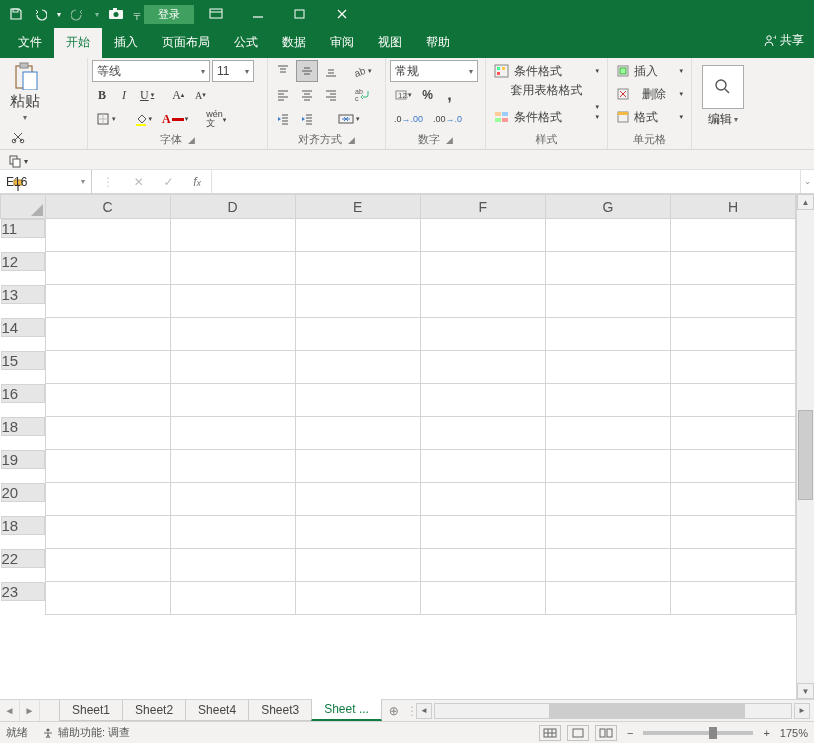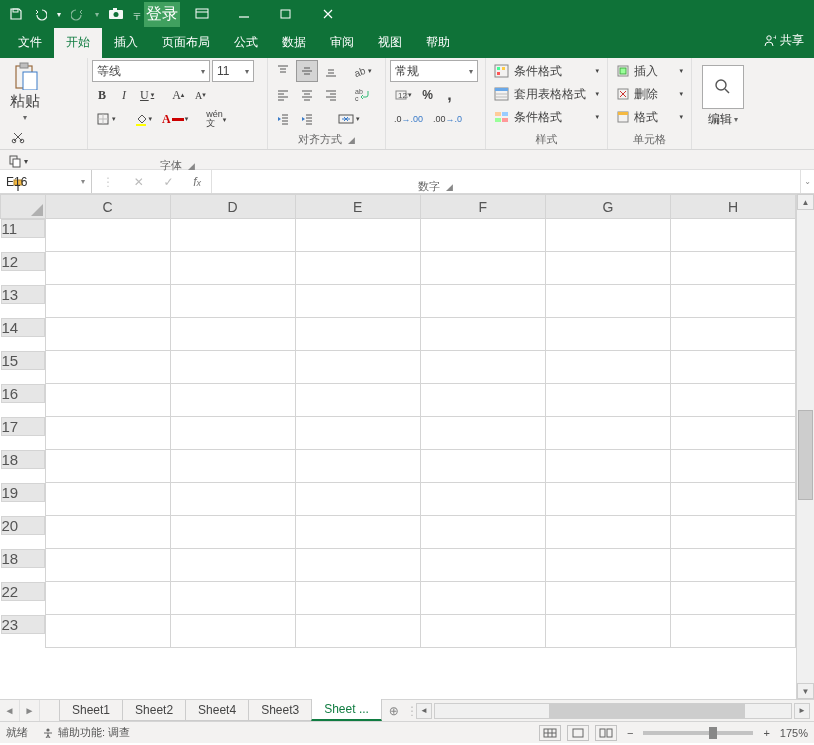--- a/index.html
+++ b/index.html
@@ -4,21 +4,21 @@
 <style>
   * { box-sizing: border-box; margin: 0; padding: 0; }
   body { font-family: "Microsoft YaHei", Segoe UI, sans-serif; font-size: 12px; color: #333; background: #fff; width: 814px; height: 745px; overflow: hidden; position: relative; }
   
   
   .titlebar { background: #0f7238; height: 28px; display: flex; align-items: center; color: #fff; }
   .titlebar .qat { display: flex; align-items:center; gap:4px; padding-left:6px; }
   .titlebar .qat .ico { width:20px; height:20px; display:flex; align-items:center; justify-content:center; opacity:0.95; }
   .titlebar .title { flex:1; text-align:center; font-size:12px; opacity:0.9; }
   .titlebar .right { display:flex; align-items:center; gap:2px; padding-right:4px; }
-  .titlebar .right .login { background:#40a05f; padding:2px 2px; font-size:16px; }
+  .titlebar .right .login { background:#40a05f; padding:2px 14px; font-size:11px; }
   .titlebar .right .ico { width:40px; height:28px; display:flex; align-items:center; justify-content:center; }
   
   
   .tabrow { background:#0f7238; height:30px; display:flex; align-items:flex-end; color:#fff; padding-left:6px; position:relative; }
   .tabrow .tab { padding:6px 12px 7px 12px; font-size:12px; cursor:pointer; }
   .tabrow .tab.active { background:#f3f2f1; color:#107c41; }
   .tabrow .tab.file { color:#fff; }
   .tabrow .tell { display:flex; align-items:center; gap:6px; padding:6px 8px; opacity:.95; }
   .tabrow .share { position:absolute; right:10px; top:4px; display:flex; align-items:center; gap:4px; }
   
@@ -193,21 +193,21 @@
             </svg>
           </div>
       </div>
     </div>
     <div class="label">
         <span>剪贴板</span>
         <span class="dlaunch">◢</span>
       </div>
   </div>
 
-  <div class="group" style="width:180px;gap:26px;">
+  <div class="group" style="width:180px;">
     <div class="controls">
       <div class="row">
         <div class="combo" style="width:118px;">
             <span>等线</span>
             <span class="caret">▾</span>
           </div>
         <div class="combo" style="width:42px;">
             <span>11</span>
             <span class="caret">▾</span>
           </div>
@@ -348,21 +348,21 @@
             <span style="font-size:7px;margin-left:2px;">▾</span>
           </div>
       </div>
     </div>
     <div class="label">
         <span>对齐方式</span>
         <span class="dlaunch">◢</span>
       </div>
   </div>
 
-  <div class="group" style="width:100px;gap:47px;">
+  <div class="group" style="width:100px;">
     <div class="controls">
       <div class="row">
         <div class="combo" style="width:88px;">
             <span>常规</span>
             <span class="caret">▾</span>
           </div>
       </div>
       <div class="row">
         <div class="btn">
             <svg width="14" height="14">
@@ -390,21 +390,21 @@
       <div class="btn" style="justify-content:flex-start;gap:4px;width:100%;">
         <svg width="16" height="14">
             <rect x="1" y="1" width="13" height="12" fill="none" stroke="#888"></rect>
             <rect x="3" y="3" width="3" height="3" fill="#4f9"></rect>
             <rect x="8" y="3" width="3" height="3" fill="#fc4"></rect>
             <rect x="3" y="8" width="3" height="3" fill="#f55"></rect>
           </svg>
         <span>条件格式</span>
           <span style="font-size:7px;margin-left:auto;">▾</span>
       </div>
-      <div class="btn" style="justify-content:center;gap:4px;width:100%;">
+      <div class="btn" style="justify-content:center;gap:4px;width:100%;flex-direction:column;">
         <svg width="16" height="14">
             <rect x="1" y="1" width="13" height="12" fill="none" stroke="#888"></rect>
             <rect x="1" y="1" width="13" height="3" fill="#6aa8e8"></rect>
             <line x1="1" y1="7" x2="14" y2="7" stroke="#bbb"></line>
             <line x1="1" y1="10" x2="14" y2="10" stroke="#bbb"></line>
           </svg>
         <span>套用表格格式</span>
           <span style="font-size:7px;margin-left:auto;">▾</span>
       </div>
       <div class="btn" style="justify-content:flex-start;gap:4px;width:100%;">
@@ -426,21 +426,21 @@
   <div class="group" style="width:84px;">
     <div class="controls" style="gap:1px;">
       <div class="btn" style="justify-content:flex-start;gap:4px;width:100%;">
         <svg width="14" height="14">
             <rect x="2" y="2" width="10" height="10" fill="none" stroke="#888"></rect>
             <rect x="4" y="4" width="6" height="6" fill="#9f9" stroke="#4a4"></rect>
           </svg>
         <span>插入</span>
           <span style="font-size:7px;margin-left:auto;">▾</span>
       </div>
-      <div class="btn" style="justify-content:flex-start;gap:4px;width:100%;align-items:center;">
+      <div class="btn" style="justify-content:flex-start;gap:12px;width:100%;align-items:center;">
         <svg width="14" height="14">
             <rect x="2" y="2" width="10" height="10" fill="none" stroke="#888"></rect>
             <path d="M4 4l6 6M10 4l-6 6" stroke="#c33"></path>
           </svg>
         <span>删除</span>
           <span style="font-size:7px;margin-left:auto;">▾</span>
       </div>
       <div class="btn" style="justify-content:flex-start;gap:4px;width:100%;">
         <svg width="14" height="14">
             <rect x="2" y="2" width="10" height="10" fill="none" stroke="#888"></rect>
@@ -541,29 +541,20 @@
             <th class="row">15</th>
             <td></td>
             <td></td>
             <td></td>
             <td></td>
             <td></td>
             <td></td>
           </tr>
           <tr>
             <th class="row">16</th>
-            <td></td>
-            <td></td>
-            <td></td>
-            <td></td>
-            <td></td>
-            <td></td>
-          </tr>
-          <tr>
-            <th class="row">17</th>
             <td></td>
             <td></td>
             <td></td>
             <td></td>
             <td></td>
             <td></td>
           </tr>
           <tr>
             <th class="row">18</th>
             <td></td>

